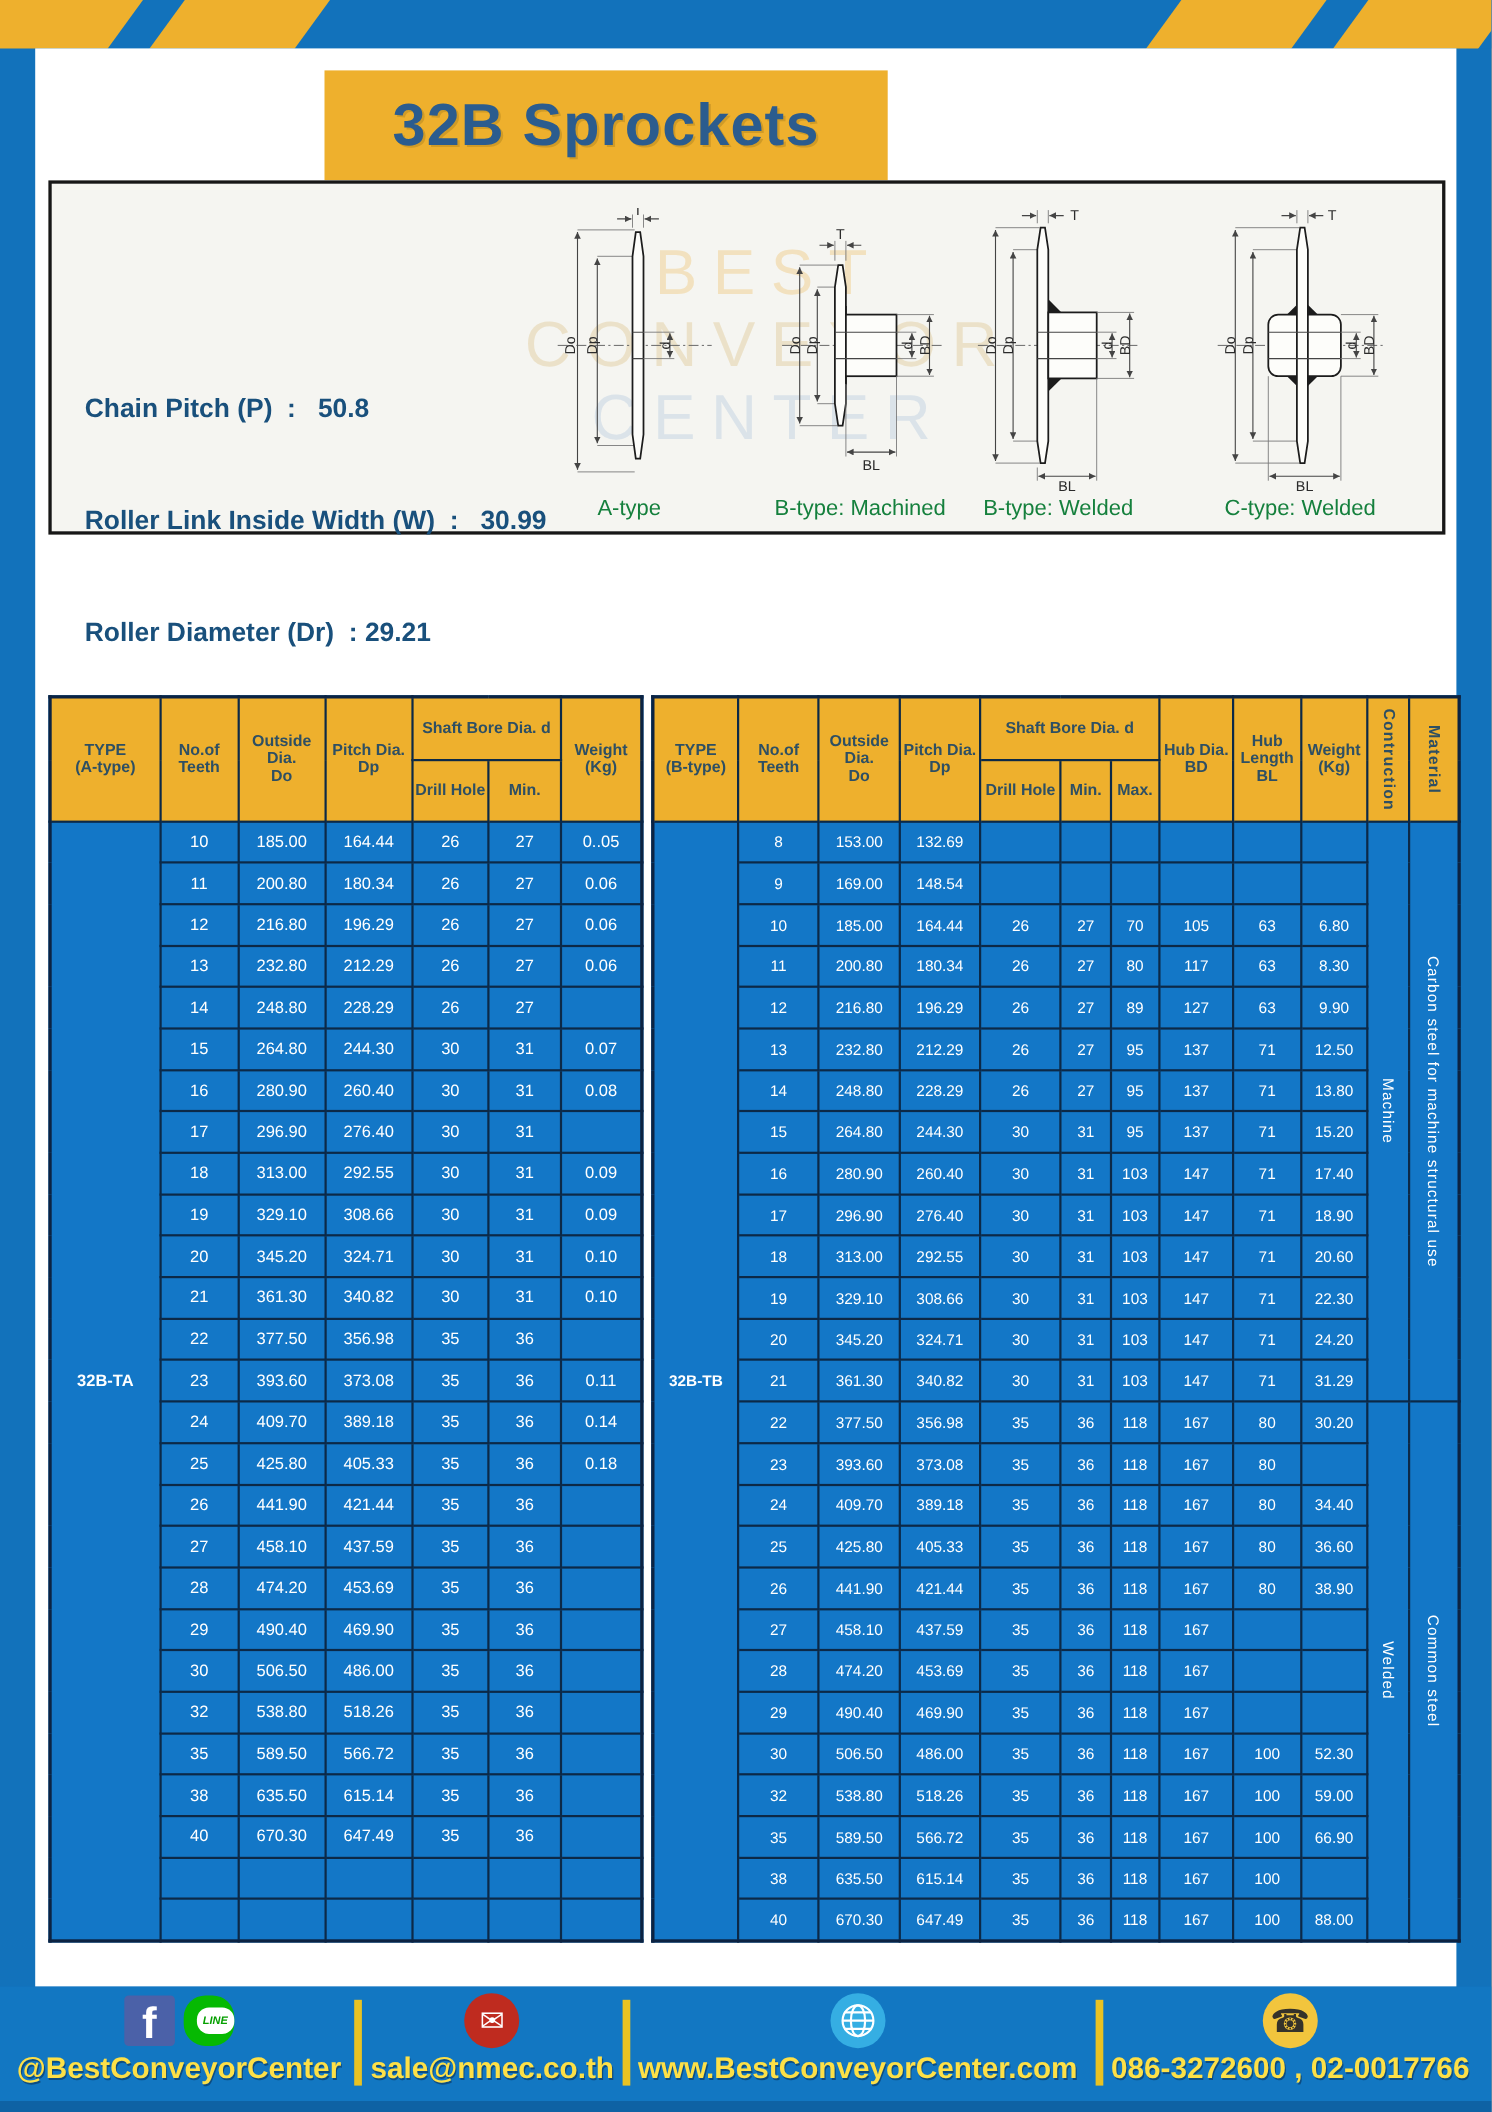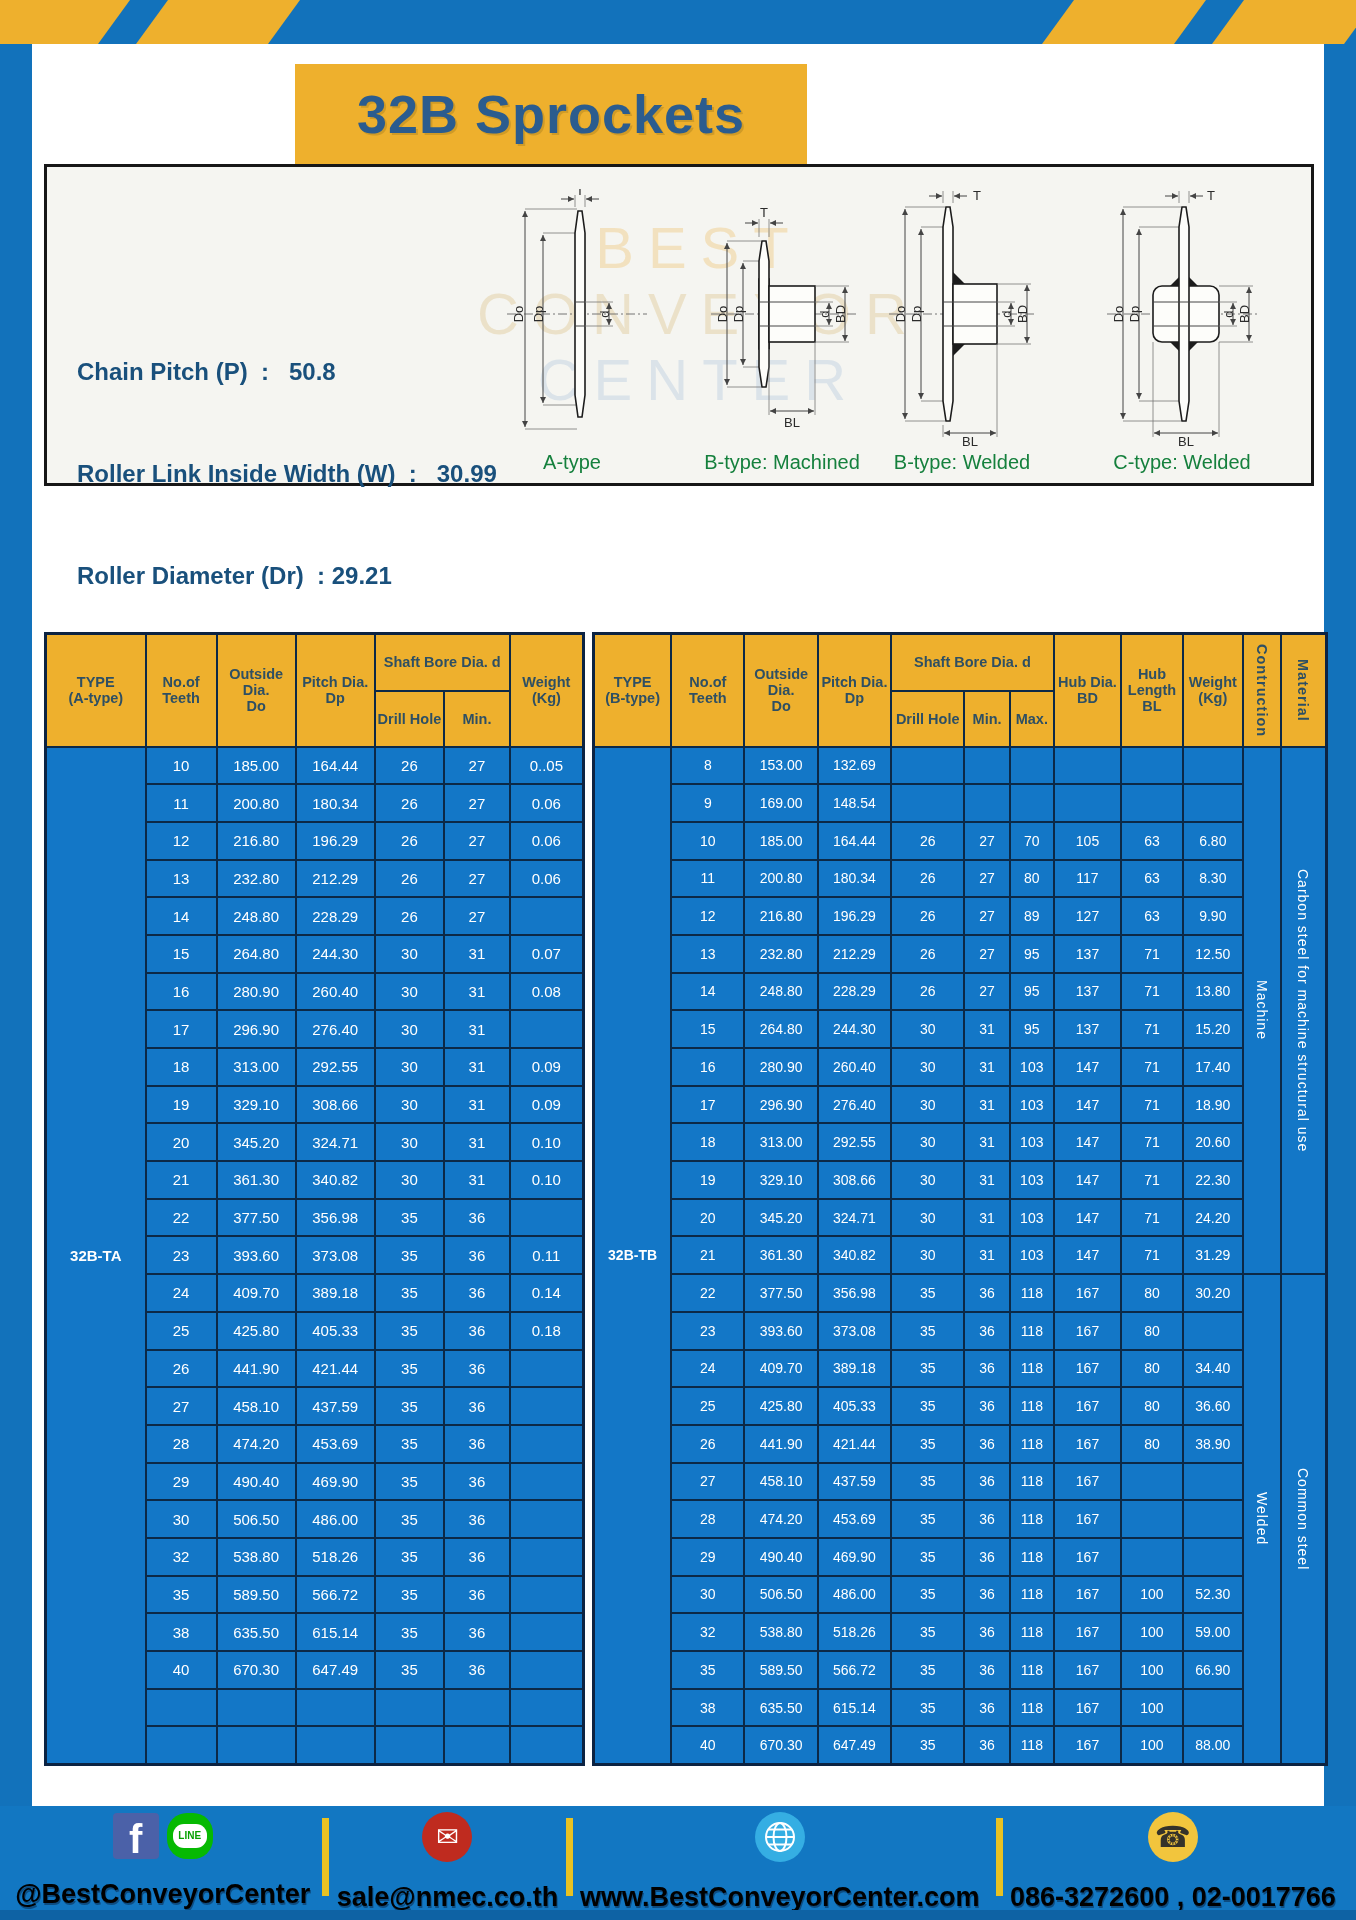--- a/index.html
+++ b/index.html
@@ -32,25 +32,25 @@
   tbody tr{height:37.7px;}
   td.type-cell{font-size:16px;font-weight:700;}
   .vert{writing-mode:vertical-rl;letter-spacing:1px;}
   th.vert{font-size:14px;padding:4px 1px;}
   td.vert{font-size:13px;padding:8px 1px;}
   td.vsm{font-size:12.5px;}
   .footer{position:absolute;left:0;top:1806px;width:1356px;height:114px;background:#1277c2;display:flex;}
   .footer-strip{position:absolute;left:0;bottom:0;width:100%;height:10px;background:#0e62a4;}
   .fsec{position:relative;height:104px;display:flex;flex-direction:column;align-items:center;justify-content:flex-start;padding-top:6px;}
   .fsec .icons{display:flex;gap:8px;align-items:center;height:50px;}
-  .fsec .flabel{margin-top:20px;color:#000000;font-size:27px;font-weight:700;text-shadow:1px 2px 0 rgba(9,42,77,.55);}
+  .fsec .flabel{margin-top:3px;color:#fde047;font-size:27px;font-weight:700;text-shadow:1px 2px 0 rgba(9,42,77,.55);}
   .s1{width:24%;} .s2{width:18%;} .s3{width:31%;} .s4{width:27%;}
   .sep{position:absolute;top:12px;width:7px;height:78px;background:#e8c223;}
   .icon-fb{width:46px;height:46px;background:#4b61a8;border-radius:4px;color:#fff;font-size:40px;font-weight:700;display:flex;align-items:flex-end;justify-content:center;line-height:40px;overflow:hidden;}
-  .icon-line{width:46px;height:46px;background:#06b902;border-radius:20px;display:flex;align-items:center;justify-content:center;}
+  .icon-line{width:46px;height:46px;background:#06b902;border-radius:20px;display:flex;align-items:center;justify-content:flex-end;font-style:italic;}
   .line-bubble{width:34px;height:24px;background:#fff;border-radius:11px;display:flex;align-items:center;justify-content:center;color:#06a000;font-size:10px;font-weight:700;letter-spacing:0;}
   .icon-mail{width:50px;height:50px;border-radius:50%;background:#bf2b1f;color:#fff;display:flex;align-items:center;justify-content:center;font-size:27px;}
   .icon-globe{width:50px;height:50px;border-radius:50%;background:#35aee3;display:flex;align-items:center;justify-content:center;}
   .icon-phone{width:50px;height:50px;border-radius:50%;background:#f2c53d;color:#35322a;display:flex;align-items:center;justify-content:center;font-size:29px;}
 </style>
 </head>
 <body>
 
 <div class="page">
 

